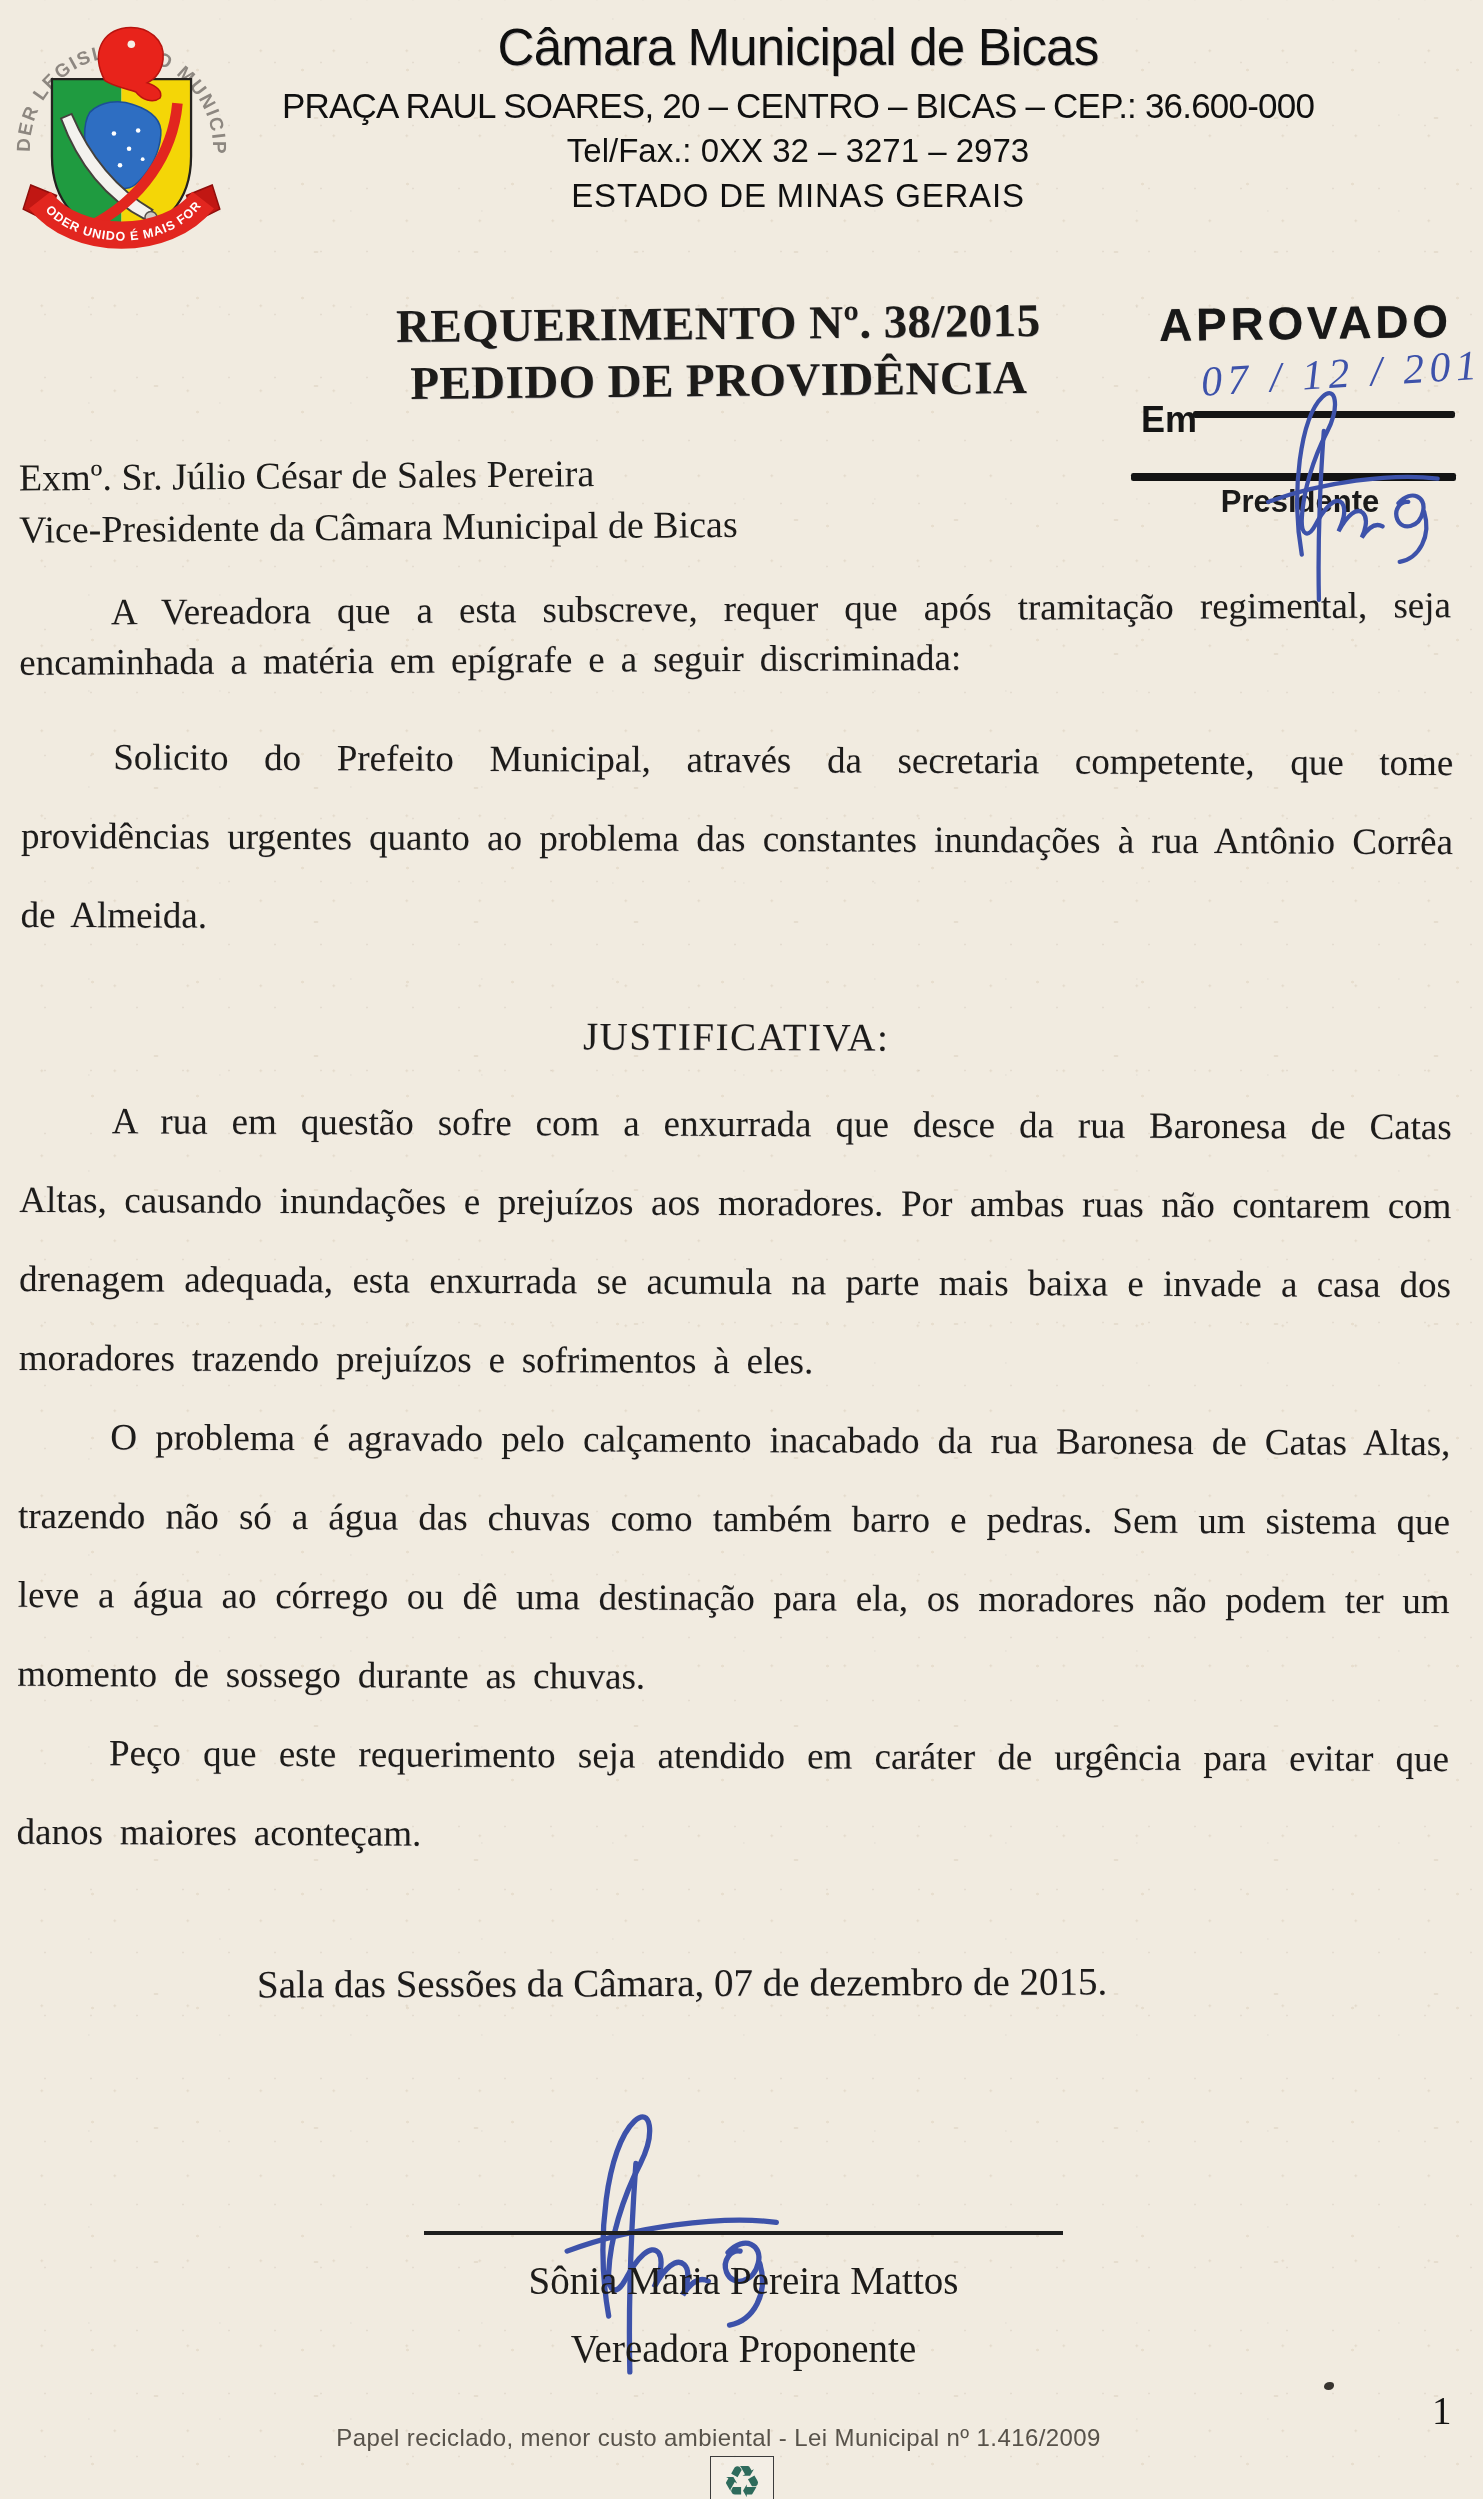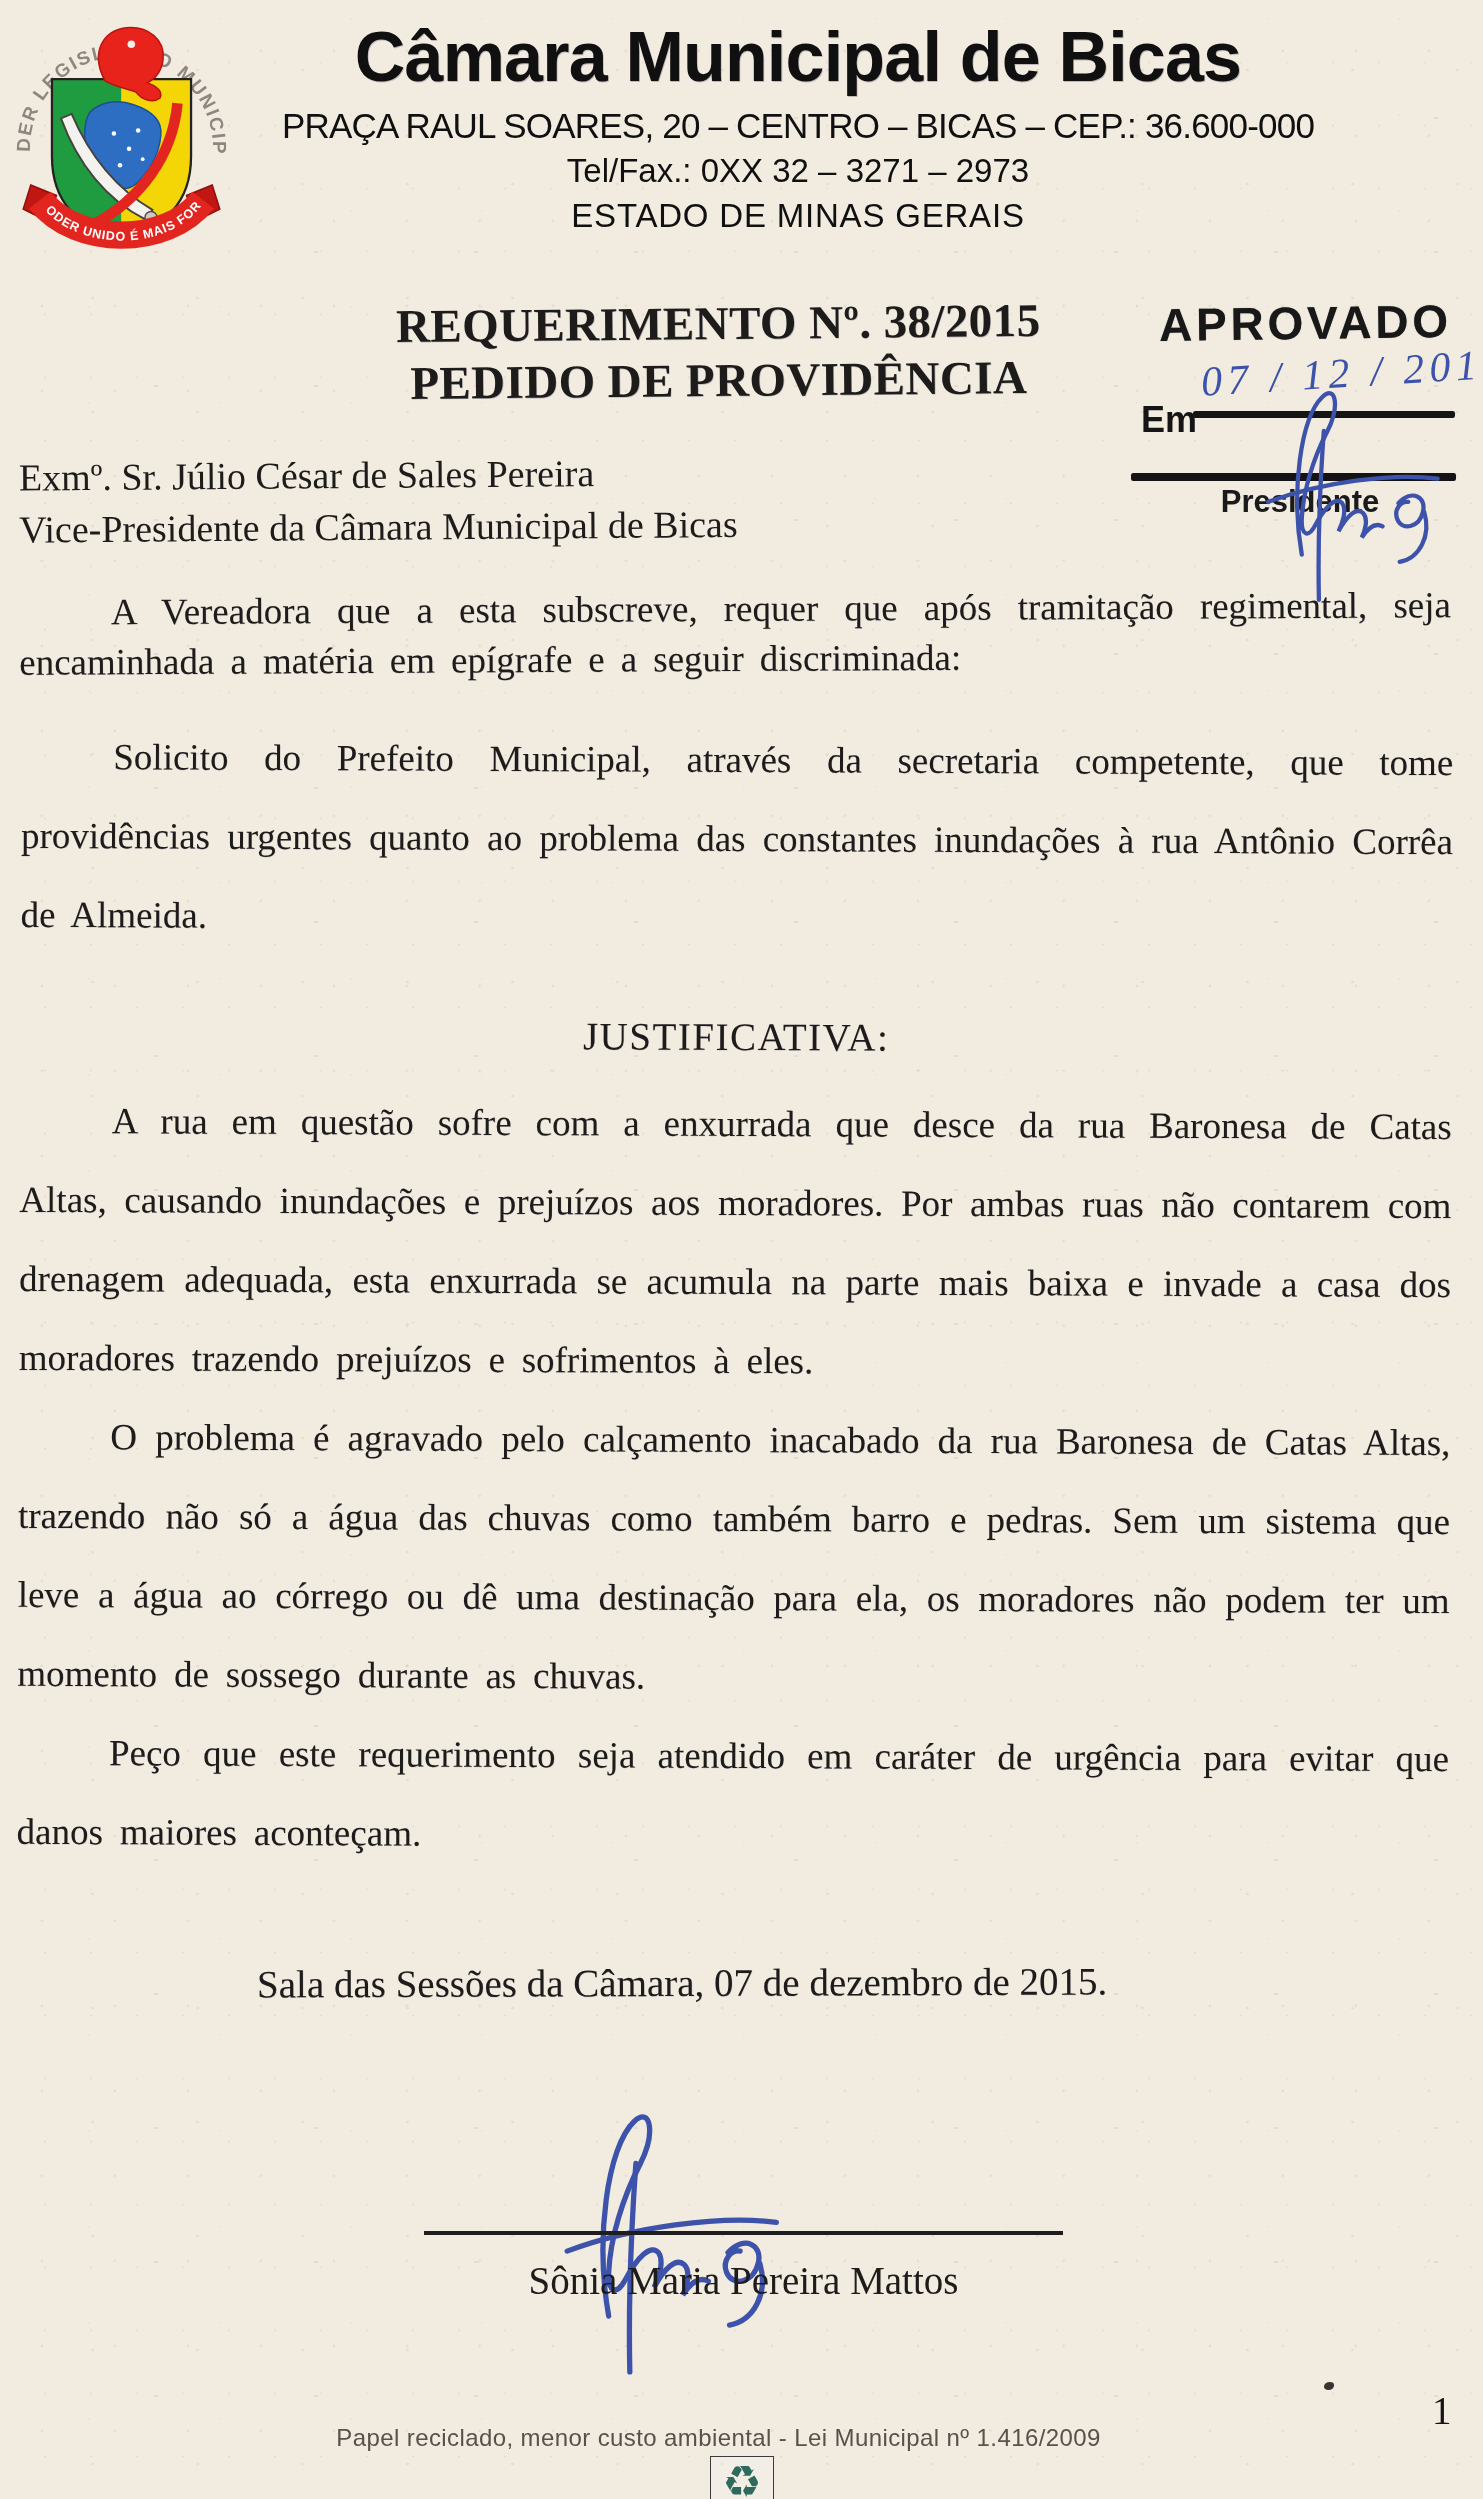--- a/index.html
+++ b/index.html
@@ -18,21 +18,21 @@
     background-position: 5.3px 8.3px, 22px 31px, 40px 13px, 76px 51px, 23.4px 67px;
     font-family:"Liberation Serif", serif;
     color:#1d1c1a;
   }
   .abs{position:absolute;}
   .sans{font-family:"Liberation Sans", sans-serif;margin-top:27px;}
 
   
   .logo{left:7.6px;top:4.5px;width:227px;height:251px;}
   .header-text{left:121px;top:21px;width:1354px;text-align:center;color:#101010;}
-  .org-name{font-family:"Liberation Sans",sans-serif;font-weight:bold;font-size:70px;
+  .org-name{font-family:"Liberation Sans",sans-serif;font-weight:normal;font-size:51px;
     letter-spacing:-0.8px;margin:0;line-height:1.04;text-shadow:0.8px 0.8px 0 rgba(40,30,60,.25);}
   .org-address{font-family:"Liberation Sans",sans-serif;font-size:35px;margin-top:12px;letter-spacing:-0.8px;}
   .org-phone{font-family:"Liberation Sans",sans-serif;font-size:33px;margin-top:6px;}
   .org-state{font-family:"Liberation Sans",sans-serif;font-size:33px;margin-top:6.8px;letter-spacing:0.8px;}
 
   
   .title-block{left:227px;top:295px;width:983px;text-align:center;
     transform:rotate(-.55deg);}
   .title-line{font-weight:bold;font-size:47px;line-height:57px;letter-spacing:0.4px;
     text-shadow:0.6px 0.6px 0 rgba(30,30,80,.25);}
@@ -183,20 +183,21 @@
         <path d="M150 298 C132 196 148 74 184 40 C206 20 212 56 192 96 C168 142 152 196 150 240 C149 266 160 272 172 250 C188 220 206 202 216 214 C224 226 216 248 210 260 C224 234 240 220 250 230 C260 240 252 262 248 270 C260 252 272 246 282 252"></path>
         <path d="M95 212 C180 180 300 164 372 174"></path>
         <path d="M308 214 C330 190 354 204 348 228 C342 254 314 260 306 240 C300 224 312 210 324 212"></path>
         <path d="M350 228 C362 268 342 304 310 310"></path>
         <path d="M186 96 C180 180 176 280 178 372"></path>
       </g>
     </svg>
   </div>
   <div class="abs sig-line"></div>
   <div class="abs sig-name">Sônia Maria Pereira Mattos</div>
+  <div class="abs sig-role">Vereadora Proponente</div>
 
   <div class="abs footer-note">Papel reciclado, menor custo ambiental - Lei Municipal nº 1.416/2009</div>
   <div class="abs page-number">1</div>
   <div class="abs ink-speck"></div>
   <div class="abs recycle-box">
     <span class="recycle-glyph">♻</span>
   </div>
 
 </div>
 

